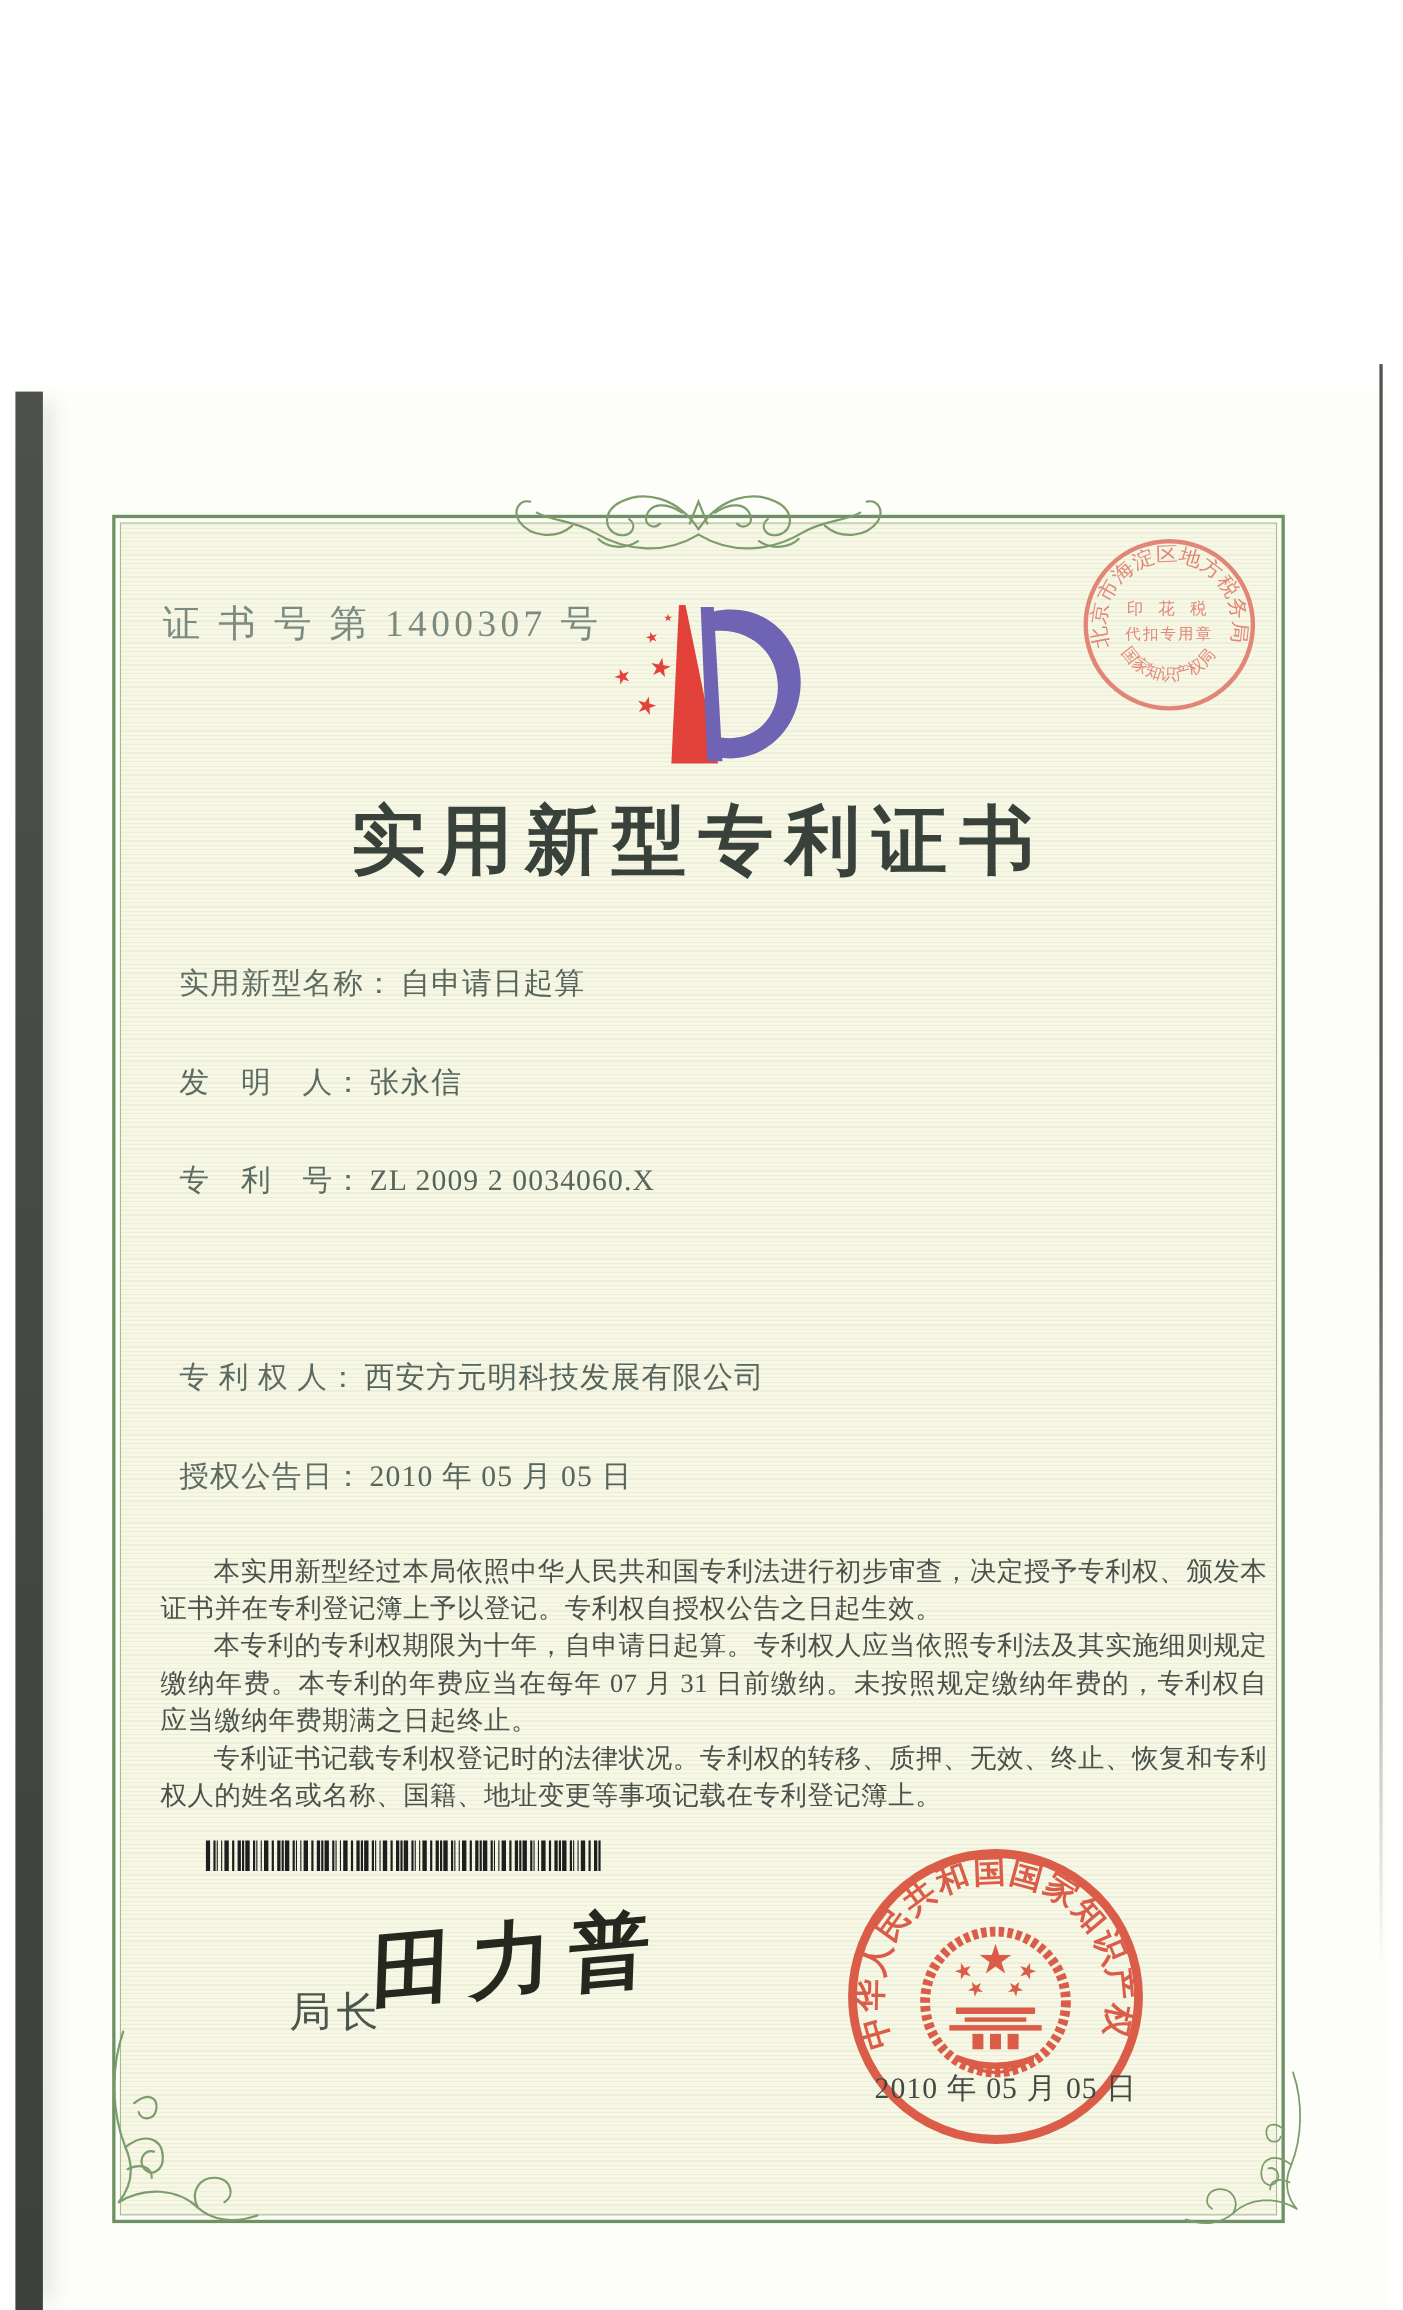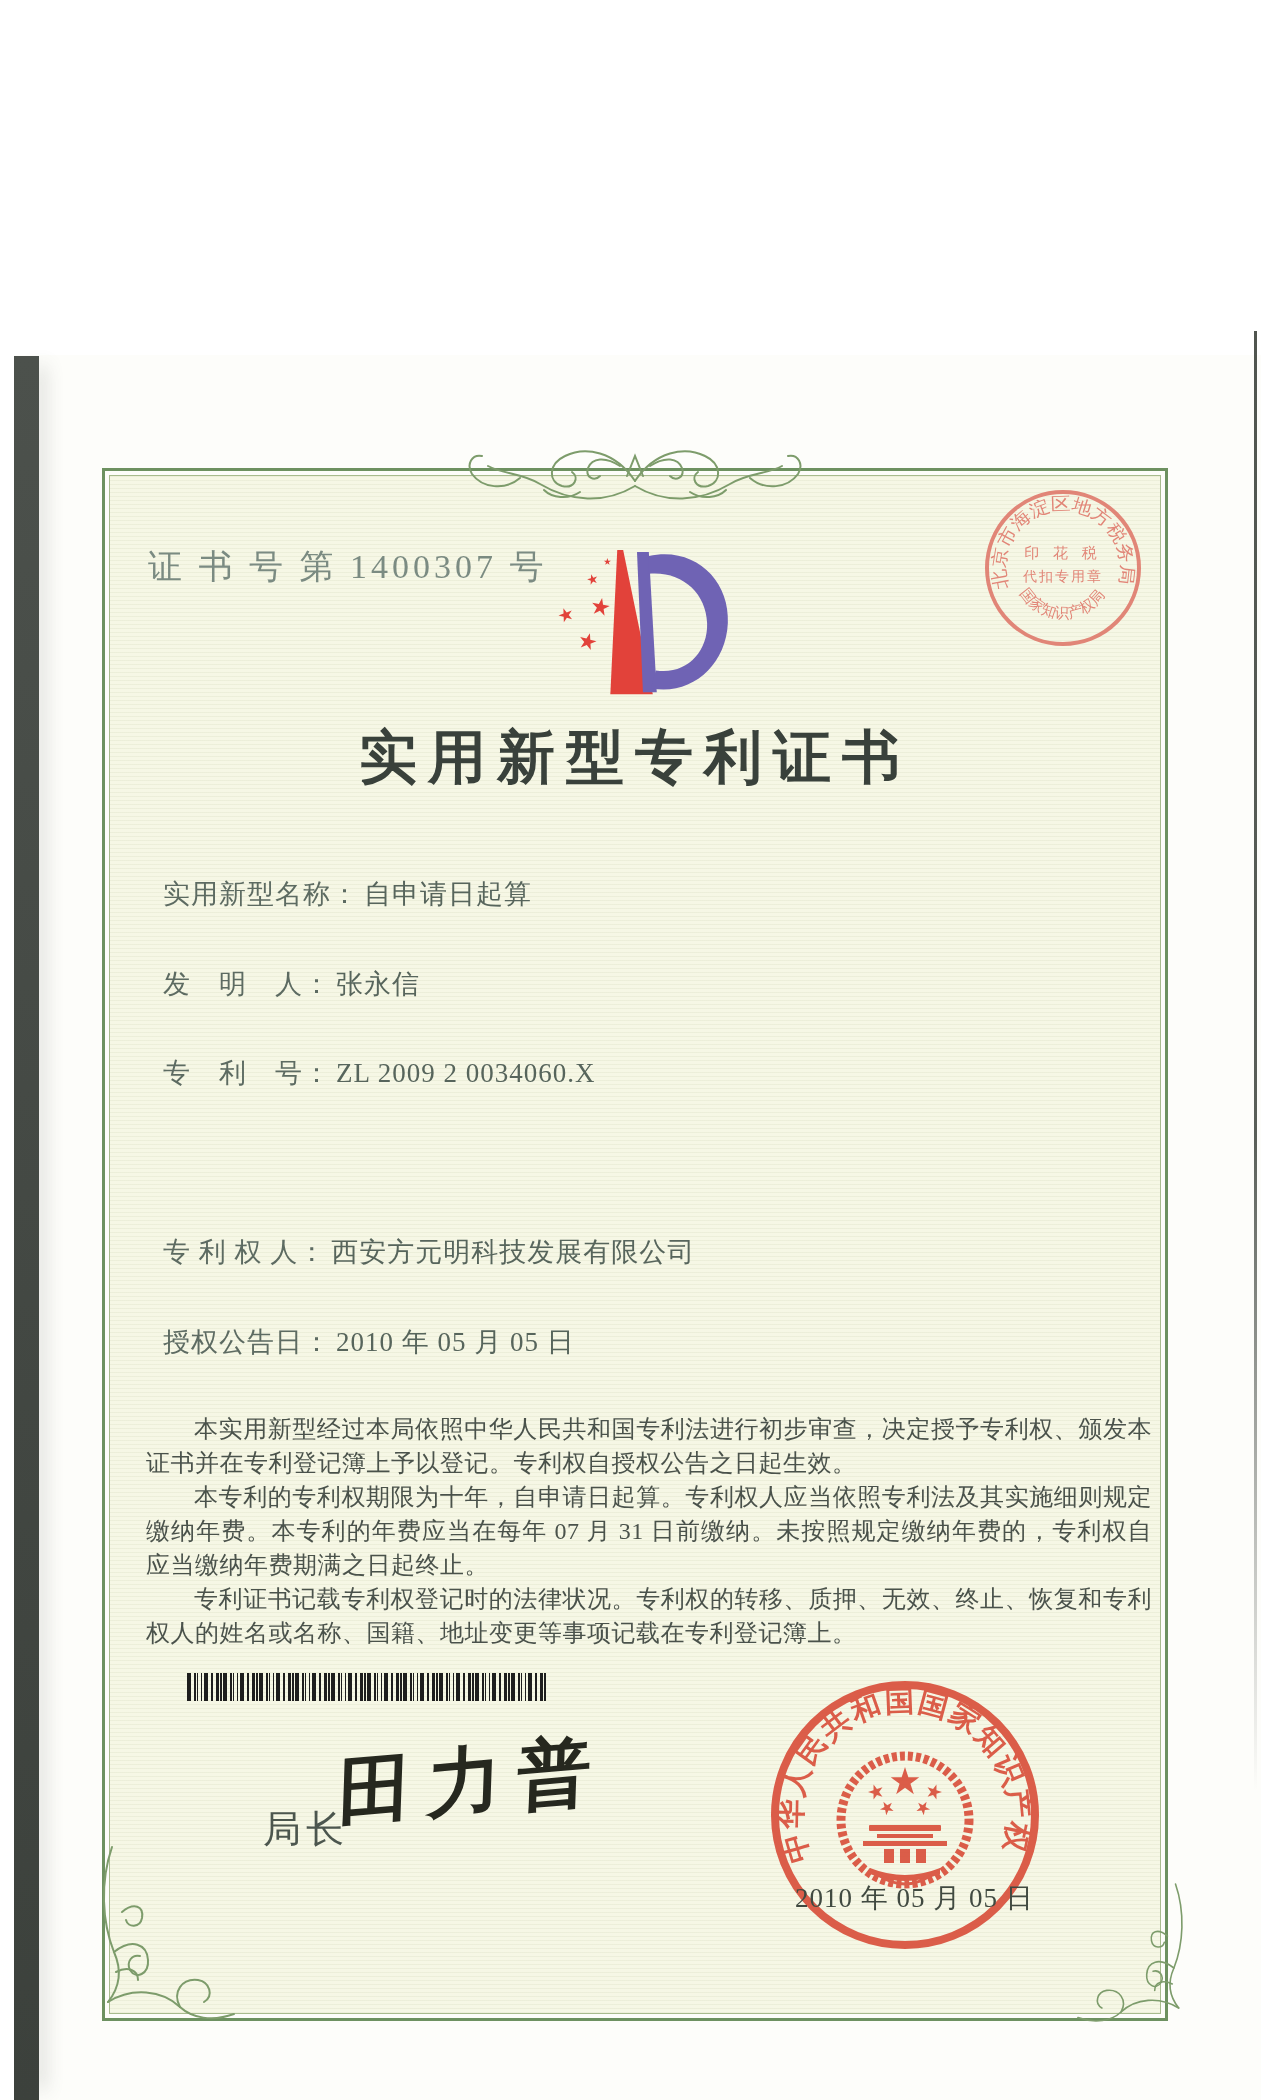--- a/index.html
+++ b/index.html
@@ -31,21 +31,21 @@
   .frame-outer{position:absolute;left:102px;top:468px;width:1066px;height:1553px;
     box-sizing:border-box;border:3px solid var(--frame-green);}
   .frame-inner{position:absolute;inset:4px;border:1px solid var(--frame-green-light);
     background:#f6f7e5;
     background-image:repeating-linear-gradient(180deg,rgba(187,196,156,.16) 0 1px,rgba(0,0,0,0) 1px 4px);}
   .flourish{position:absolute;pointer-events:none;}
   
   .cert-no{position:absolute;left:148px;top:544px;font-size:34px;letter-spacing:4px;color:#7b8b82;}
   .logo{position:absolute;left:537px;top:546px;width:200px;height:158px;}
   .title{position:absolute;left:102px;width:1066px;top:719px;text-align:center;
-    font-size:58px;letter-spacing:11px;color:#39413b;font-weight:600;}
+    font-size:68px;letter-spacing:11px;color:#39413b;font-weight:600;}
   .field{position:absolute;left:163px;font-size:27px;color:var(--ink-light);letter-spacing:1px;white-space:nowrap;}
   .field .fvalue{margin-left:5px;color:#57655c;}
   .body{position:absolute;left:146px;top:1372px;width:1006px;font-size:24px;line-height:34px;
     color:var(--ink);letter-spacing:.5px;text-align:justify;margin-top:40px;}
   .body p{margin:0;text-indent:2em;}
   .barcode{position:absolute;left:187px;top:1673px;width:362px;height:28px;overflow:hidden;white-space:nowrap;}
   .barcode i{display:inline-block;height:100%;background:#1e1e1e;vertical-align:top;}
   .director-label{position:absolute;left:263px;top:1804px;font-size:38px;letter-spacing:5px;color:#4c564e;}
   .signature{position:absolute;left:338px;top:1744px;font-size:74px;font-weight:bold;color:#26281f;
     letter-spacing:16px;transform:rotate(-5deg) skewX(-7deg);transform-origin:left center;white-space:nowrap;}

